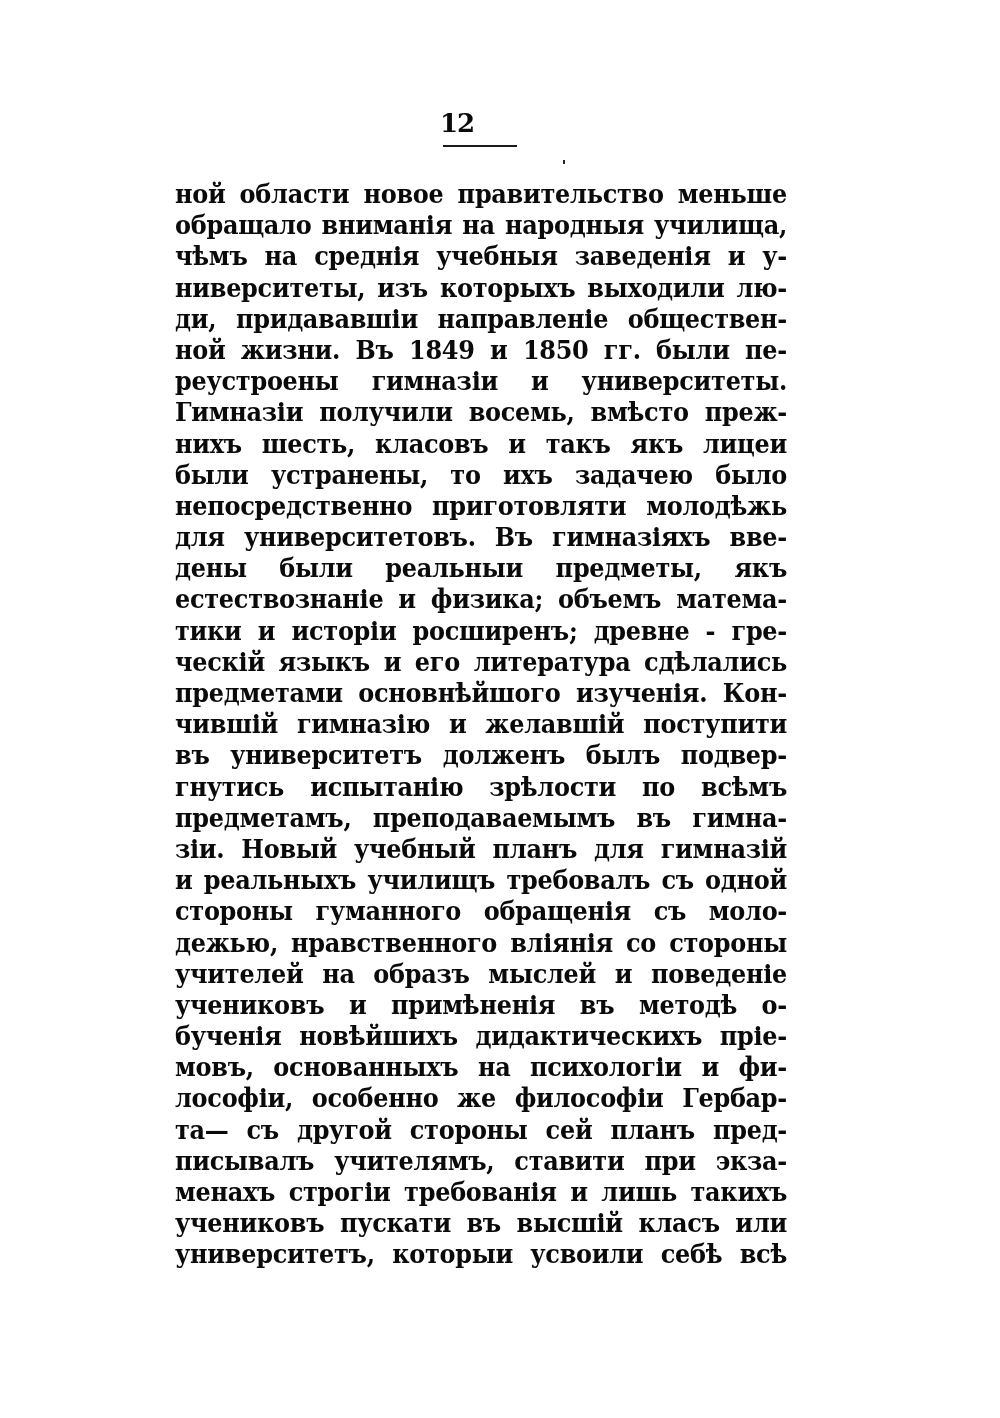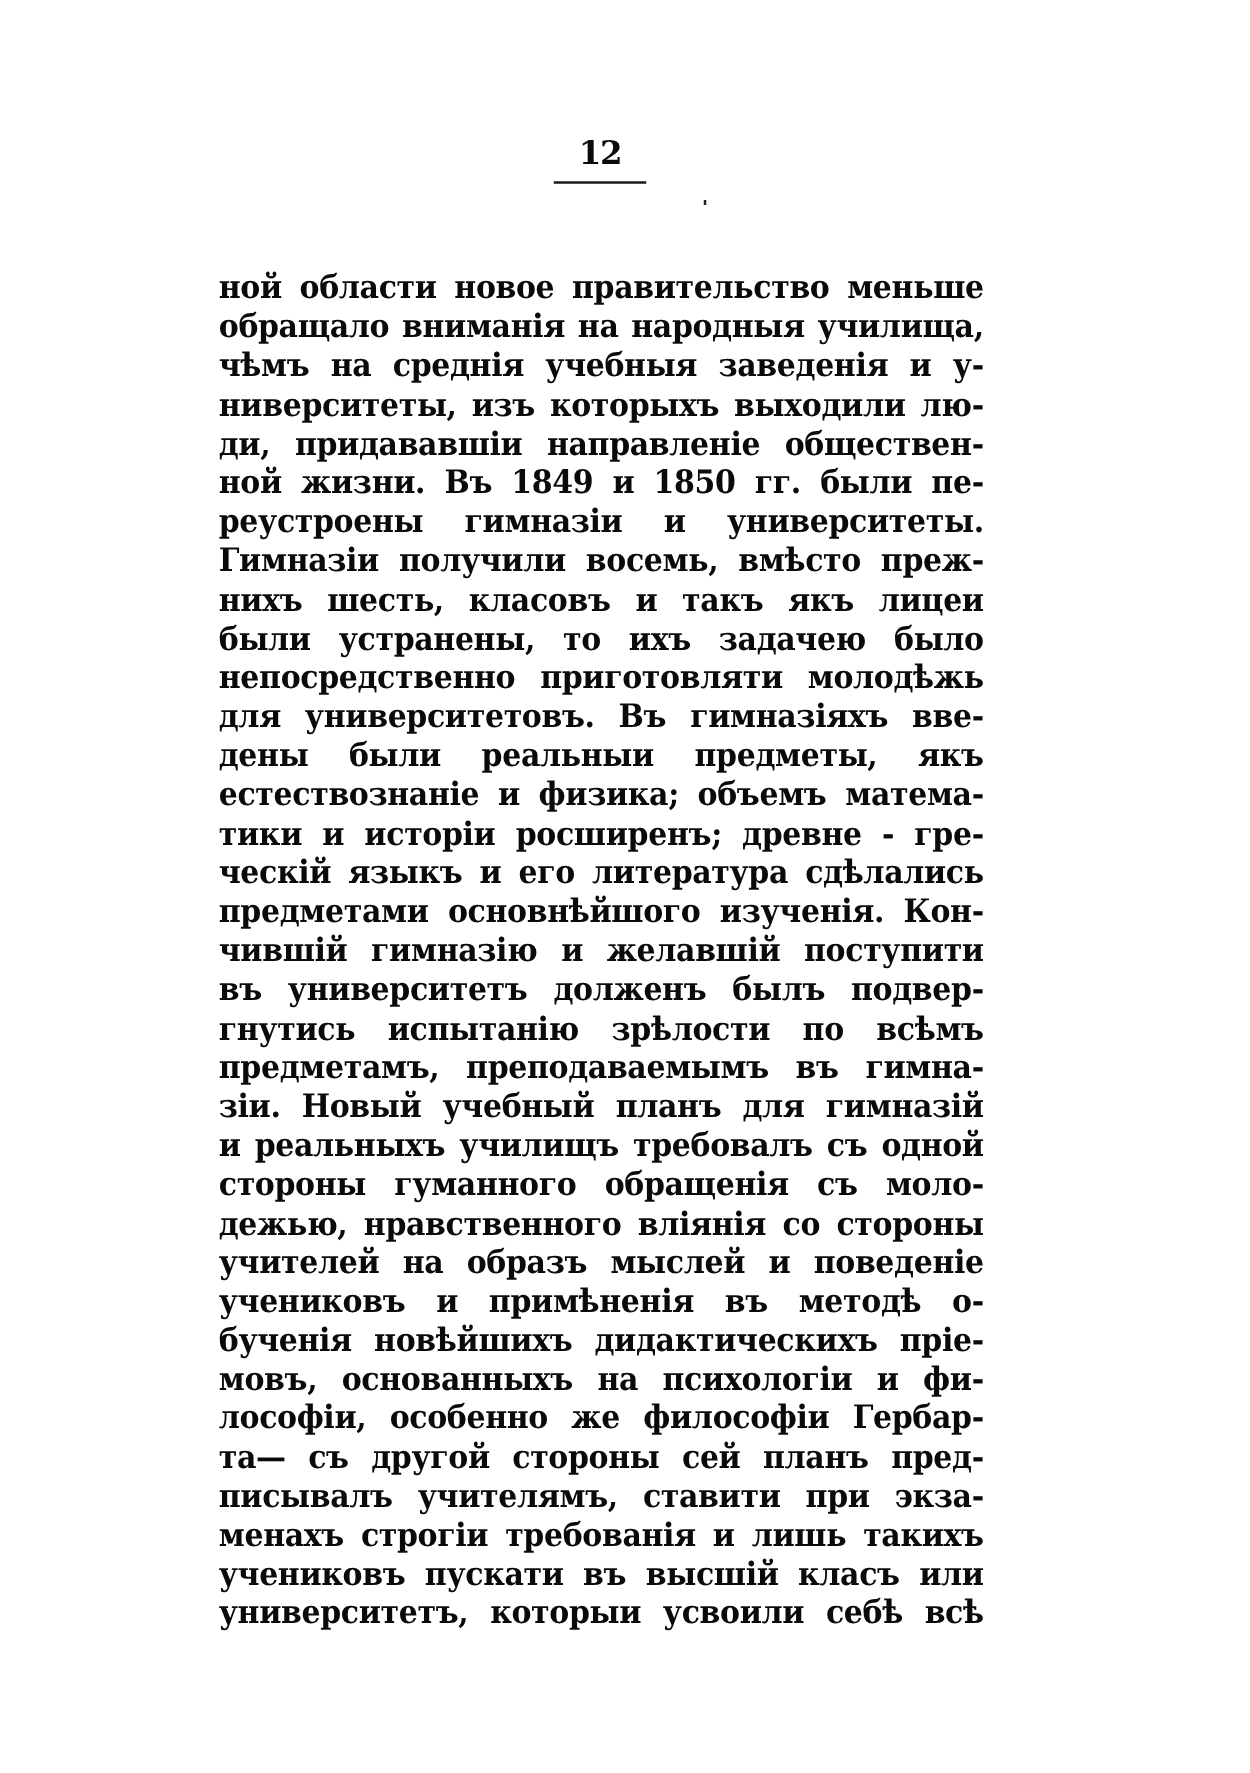--- a/index.html
+++ b/index.html
@@ -11,21 +11,20 @@
       width: 1000px;
       height: 1418px;
       position: relative;
       overflow: hidden;
     }
     .page-number {
       position: absolute;
       left: 440px;
       top: 108px;
       width: 80px;
-      text-align: center;
       font-family: "DejaVu Serif", serif;
       font-weight: bold;
       font-size: 26px;
       color: #0a0a0a;
       letter-spacing: -1px;
       line-height: 30px;
     }
     .page-rule {
       position: absolute;
       left: 443px;
@@ -40,21 +39,20 @@
       top: 160px;
       width: 2px;
       height: 4px;
       background: #222;
     }
     .text-block {
       position: absolute;
       left: 175px;
       top: 178px;
       width: 612px;
-      margin-top: 36px;
     }
     .line {
       display: block;
       height: 31.2px;
       line-height: 31.2px;
       font-family: "DejaVu Serif", serif;
       font-weight: bold;
       font-size: 24px;
       color: #0a0a0a;
       white-space: nowrap;

